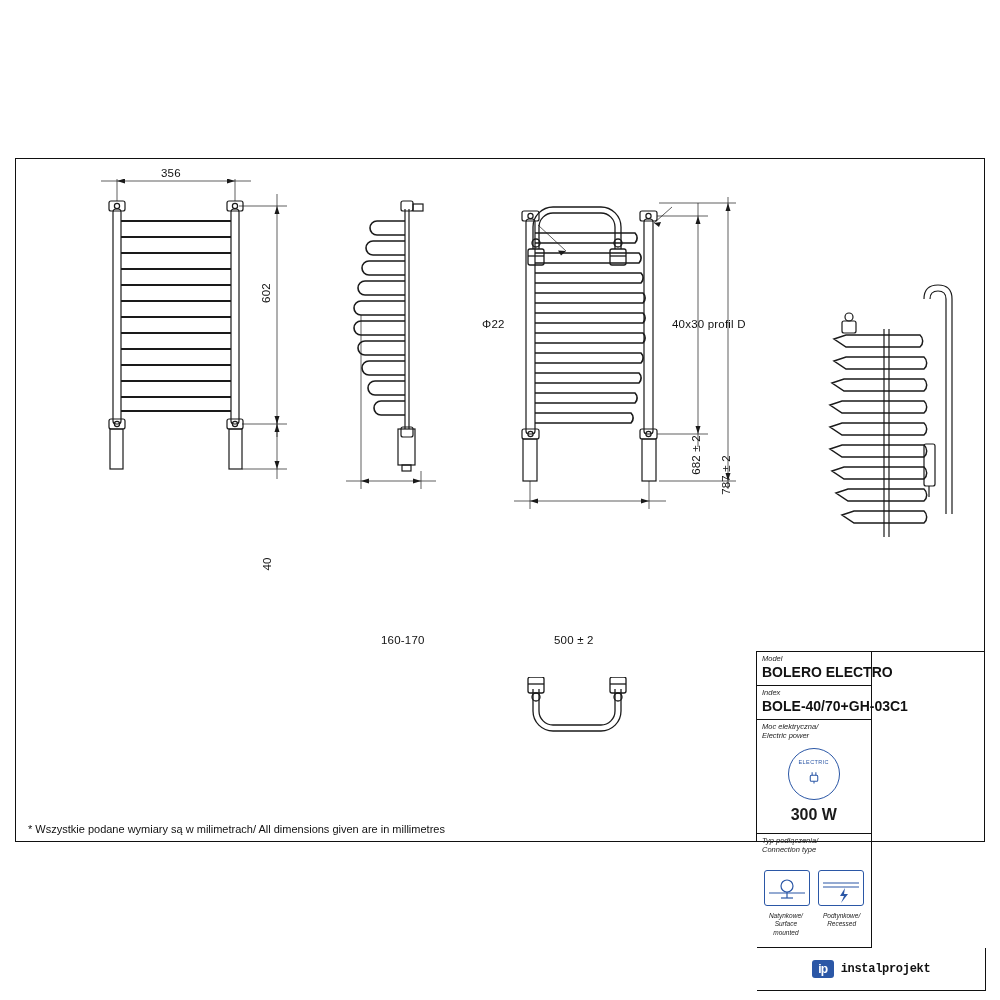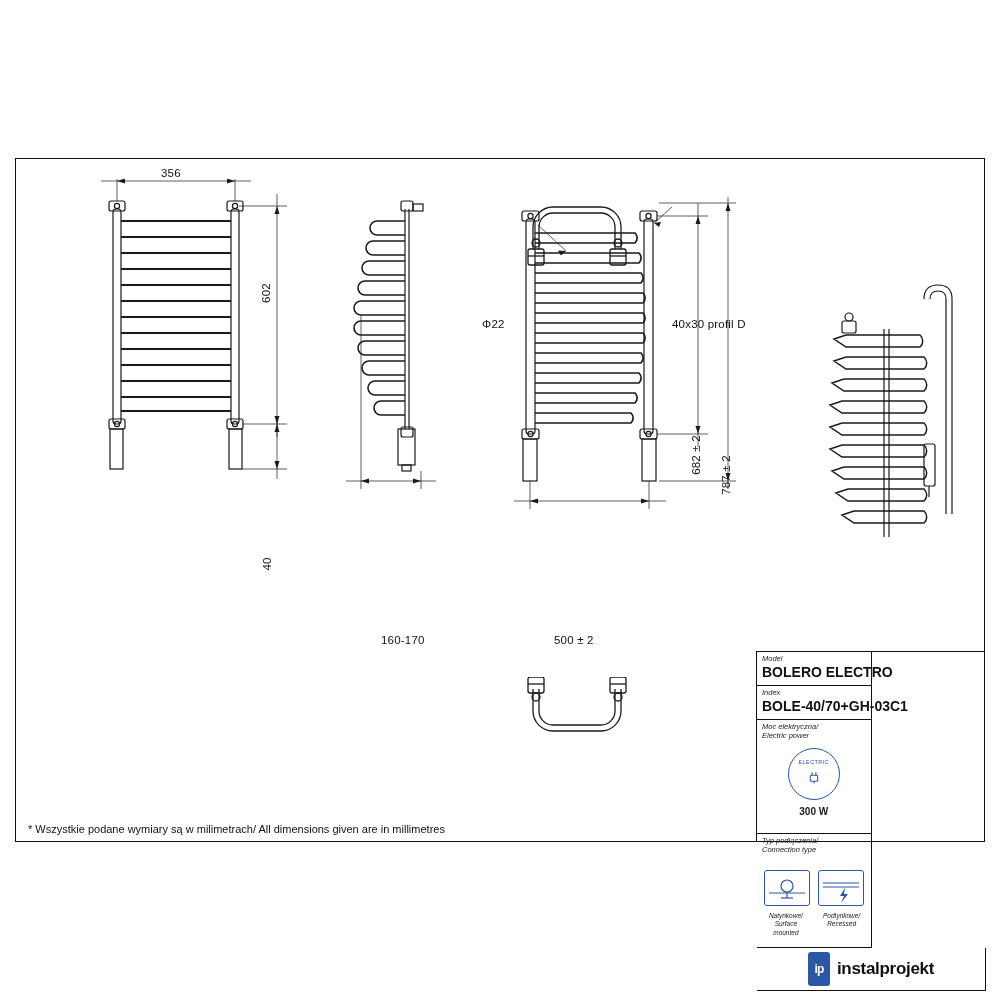--- a/index.html
+++ b/index.html
@@ -90,21 +90,21 @@
   .elec-badge .t {
     position: absolute; top: 10px; left: 0; right: 0;
     text-align: center; font-size: 5.5px; letter-spacing: .4px;
   }
   .elec-badge .plug {
     position: absolute; top: 21px; left: 50%; transform: translateX(-50%);
     width: 15px; height: 15px;
   }
   .power-val {
     text-align: center;
-    font-size: 10px;
+    font-size: 16px;
     font-weight: bold;
     margin-top: 6px;
   }
 
   .conn-icons { display: flex; gap: 8px; justify-content: center; margin-top: 16px; }
   .conn-box {
     width: 44px; height: 34px;
     border: 1px solid #2b57a6;
     border-radius: 3px;
     position: relative;
@@ -119,27 +119,27 @@
     text-align: center;
     color: #222;
   }
   .conn-cap i { font-style: italic; }
 
   .brand {
     display: flex; align-items: center; gap: 7px;
     height: 100%; justify-content: center;
   }
   .brand .mark {
-    width: 22px; height: 34px; background: #2b57a6;
+    width: 22px; height: 18px; background: #2b57a6;
     border-radius: 3px; position: relative;
     color: #fff; font-weight: bold; font-size: 12px;
     display: flex; align-items: center; justify-content: center;
     letter-spacing: -1px;
   }
-  .brand .name { font-size: 17px; font-weight: bold; color: #111; letter-spacing: -0.3px; }
+  .brand .name { font-size: 12px; font-weight: bold; color: #111; letter-spacing: -0.3px; font-family: Liberation Mono, monospace; }
 </style>
 </head>
 <body>
 
 <div id="sheet">
 
   <svg class="abs" style="left:75px; top:20px;" width="230" height="460">
     <g stroke="#1a1a1a" fill="none" stroke-width="1.2">
 
       <rect x="22" y="30" width="8" height="215" rx="3"></rect>

